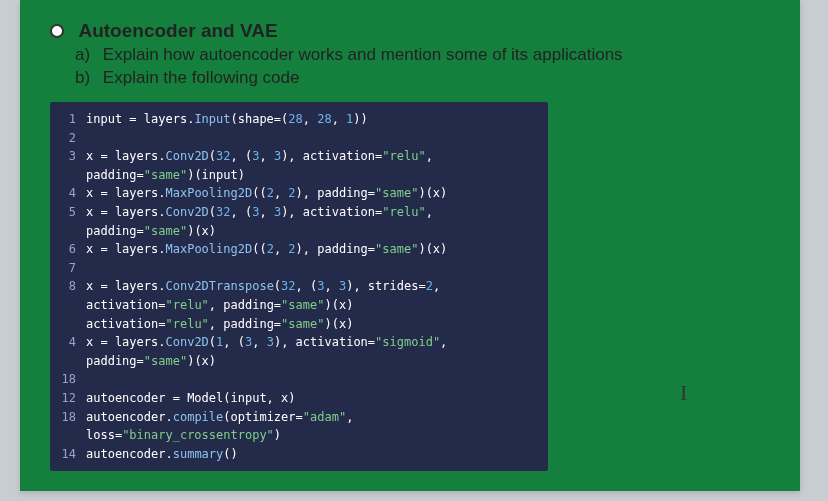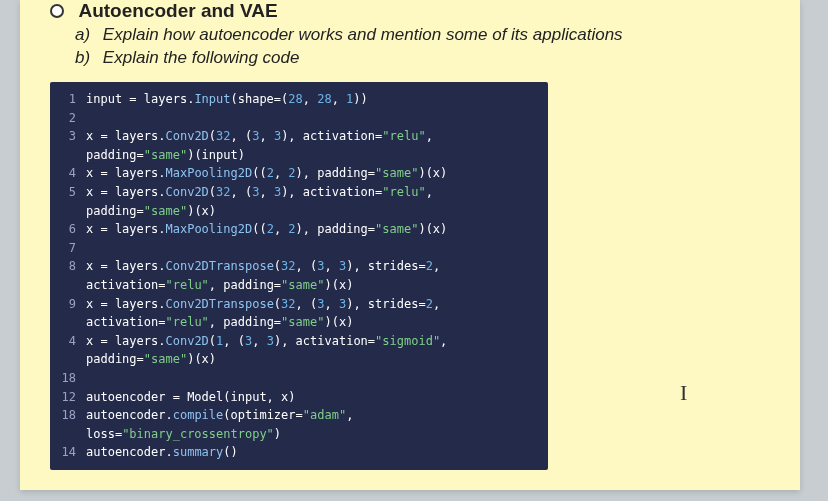--- a/index.html
+++ b/index.html
@@ -5,23 +5,23 @@
   body {
     margin: 0;
     padding: 0;
     background: #c7cdd0;
     font-family: Arial, sans-serif;
     width: 828px;
     height: 501px;
     overflow: hidden;
   }
   .page {
-    background: #fef9c3;
+    background: #15803d;
     margin: 0 28px 0 20px;
-    padding: 0 30px 20px 30px;
+    padding: 20px 30px 20px 30px;
     box-shadow: 0 2px 6px rgba(0,0,0,0.15);
   }
   .bullet {
     width: 10px;
     height: 10px;
     border: 2px solid #333;
     border-radius: 50%;
     display: inline-block;
     margin-right: 10px;
     vertical-align: middle;
@@ -32,21 +32,20 @@
     font-weight: bold;
     display: inline-block;
     vertical-align: middle;
     color: #222;
   }
   .sub {
     font-size: 17px;
     color: #222;
     margin-left: 25px;
     margin-top: 3px;
-    font-style: italic;
   }
   .sub b {
     font-weight: normal;
     margin-right: 8px;
   }
   .code-block {
     background: #242a4a;
     color: #fff;
     font-family: Menlo, Consolas, monospace;
     font-size: 12px;
@@ -103,21 +102,20 @@
       <span class="row"><span class="ln">2</span></span>
       <span class="row"><span class="ln">3</span>x = layers.<span class="fn">Conv2D</span>(<span class="num">32</span>, (<span class="num">3</span>, <span class="num">3</span>), activation=<span class="str">"relu"</span>,</span>
       <span class="wrap">padding=<span class="str">"same"</span>)(input)</span>
       <span class="row"><span class="ln">4</span>x = layers.<span class="fn">MaxPooling2D</span>((<span class="num">2</span>, <span class="num">2</span>), padding=<span class="str">"same"</span>)(x)</span>
       <span class="row"><span class="ln">5</span>x = layers.<span class="fn">Conv2D</span>(<span class="num">32</span>, (<span class="num">3</span>, <span class="num">3</span>), activation=<span class="str">"relu"</span>,</span>
       <span class="wrap">padding=<span class="str">"same"</span>)(x)</span>
       <span class="row"><span class="ln">6</span>x = layers.<span class="fn">MaxPooling2D</span>((<span class="num">2</span>, <span class="num">2</span>), padding=<span class="str">"same"</span>)(x)</span>
       <span class="row"><span class="ln">7</span></span>
       <span class="row"><span class="ln">8</span>x = layers.<span class="fn">Conv2DTranspose</span>(<span class="num">32</span>, (<span class="num">3</span>, <span class="num">3</span>), strides=<span class="num">2</span>,</span>
       <span class="wrap">activation=<span class="str">"relu"</span>, padding=<span class="str">"same"</span>)(x)</span>
-      <span class="row"><span class="ln">9</span>x = layers.<span class="fn">Conv2DTranspose</span>(<span class="num">32</span>, (<span class="num">3</span>, <span class="num">3</span>), strides=<span class="num">2</span>,</span>
       <span class="wrap">activation=<span class="str">"relu"</span>, padding=<span class="str">"same"</span>)(x)</span>
       <span class="row"><span class="ln">4</span>x = layers.<span class="fn">Conv2D</span>(<span class="num">1</span>, (<span class="num">3</span>, <span class="num">3</span>), activation=<span class="str">"sigmoid"</span>,</span>
       <span class="wrap">padding=<span class="str">"same"</span>)(x)</span>
       <span class="row"><span class="ln">18</span></span>
       <span class="row"><span class="ln">12</span>autoencoder = Model(input, x)</span>
       <span class="row"><span class="ln">18</span>autoencoder.<span class="fn">compile</span>(optimizer=<span class="str">"adam"</span>,</span>
       <span class="wrap">loss=<span class="str">"binary_crossentropy"</span>)</span>
       <span class="row"><span class="ln">14</span>autoencoder.<span class="fn">summary</span>()</span>
     </div>
 </div>

